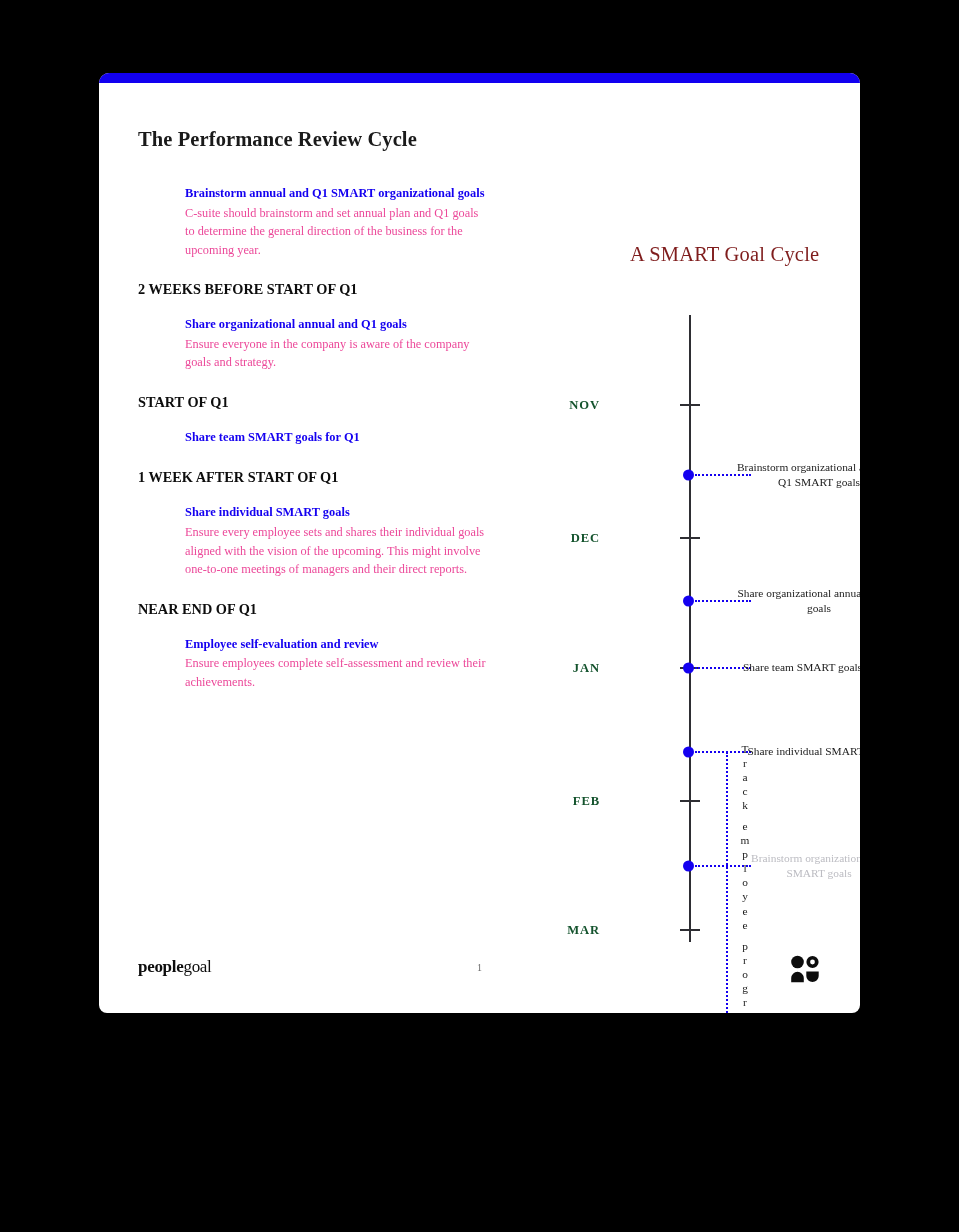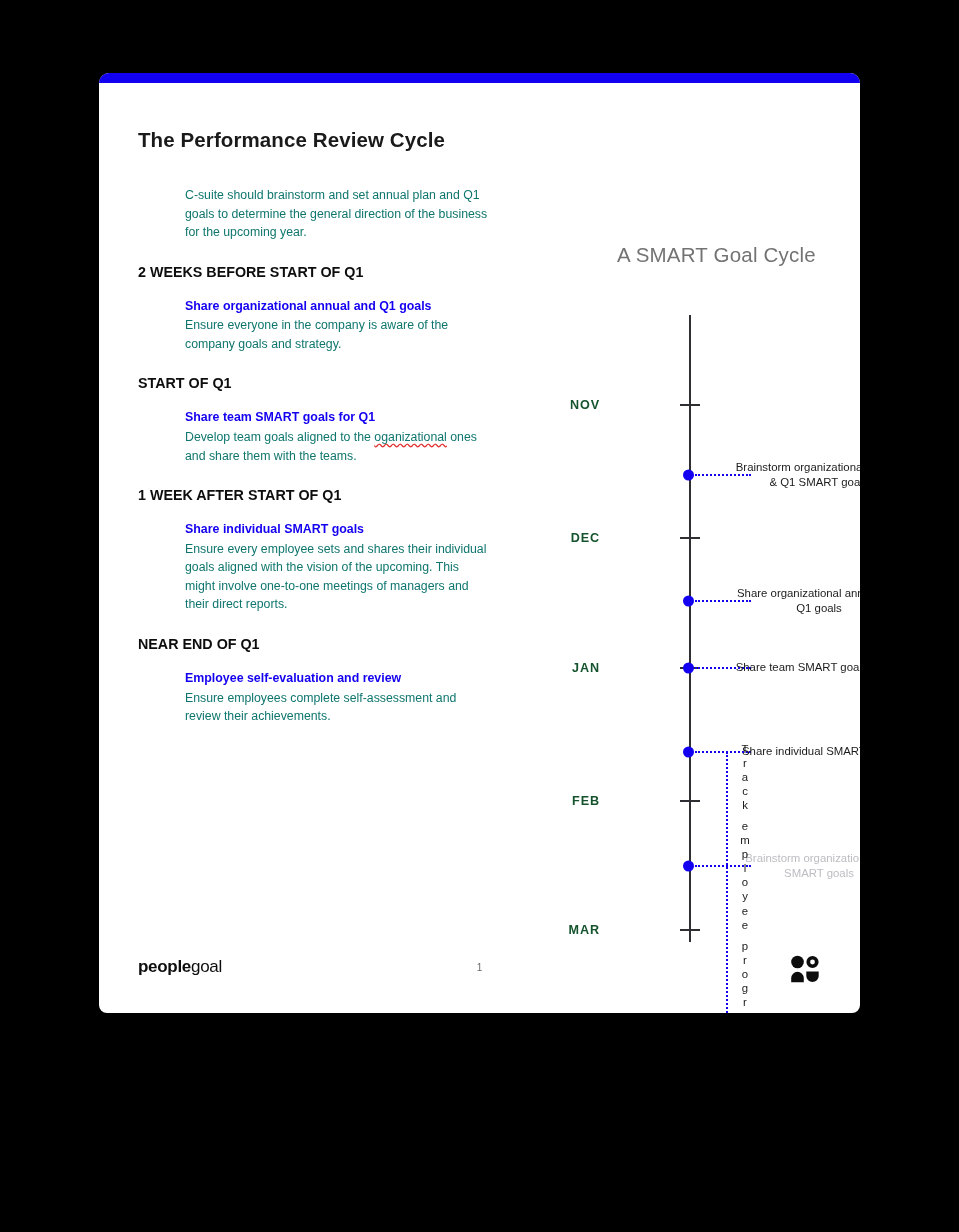--- a/index.html
+++ b/index.html
@@ -19,20 +19,21 @@
   
   #page-sheet {
     position: absolute;
     left: 99px;
     top: 73px;
     width: 761px;
     height: 940px;
     background: #ffffff;
     border-radius: 10px 10px 8px 8px;
     overflow: hidden;
+    font-family: Liberation Serif, serif;
   }
   #top-accent-bar {
     position: absolute;
     left: 0;
     top: 0;
     width: 100%;
     height: 10px;
     background: #1200f0;
   }
 
@@ -66,44 +67,44 @@
   }
   .item-title {
     font-size: 12.4px;
     font-weight: bold;
     color: #1400f0;
     line-height: 17.5px;
     margin: 0 0 1px 0;
   }
   .item-desc {
     font-size: 12.3px;
-    color: #0f766e;
+    color: #ec4899;
     line-height: 18.6px;
     margin: 0;
   }
   .misspelled {
     text-decoration: underline wavy #e03030;
     text-decoration-skip-ink: none;
     text-underline-offset: 2px;
   }
 
   
   #timeline-figure {
     position: absolute;
     left: 430px;
     top: 170px;
     width: 300px;
     height: 760px;
   }
   #figure-title {
     position: absolute;
-    left: 88px;
+    left: 101px;
     top: 0px;
     font-size: 20.5px;
-    color: #737373;
+    color: #7f1d1d;
     letter-spacing: 0.2px;
     white-space: nowrap;
   }
   #timeline-axis {
     position: absolute;
     left: 160px;
     top: 72px;
     width: 2px;
     height: 627px;
     background: #2e2e33;
@@ -213,37 +214,37 @@
 <div id="page-sheet">
 
   <div id="top-accent-bar"></div>
 
   <div id="left-column">
 
     <h1 id="page-title">The Performance Review Cycle</h1>
 
     <div class="phase-block">
       <div class="phase-body">
+        <p class="item-title">Brainstorm annual and Q1 SMART organizational goals</p>
         <p class="item-desc">C-suite should brainstorm and set annual plan and Q1 goals  to determine the general direction of the business for the upcoming year.</p>
       </div>
     </div>
 
     <div class="phase-block">
       <h2 class="phase-heading">2 WEEKS BEFORE START OF Q1</h2>
       <div class="phase-body">
         <p class="item-title">Share organizational annual and Q1 goals</p>
         <p class="item-desc">Ensure everyone in the company is aware of the company goals and strategy.</p>
       </div>
     </div>
 
     <div class="phase-block">
       <h2 class="phase-heading">START OF Q1</h2>
       <div class="phase-body">
         <p class="item-title">Share team SMART goals for Q1</p>
-        <p class="item-desc"><span>Develop team goals aligned to the </span><span class="misspelled">oganizational</span><span> ones and share them with the teams.</span></p>
       </div>
     </div>
 
     <div class="phase-block">
       <h2 class="phase-heading">1 WEEK AFTER START OF Q1</h2>
       <div class="phase-body">
         <p class="item-title">Share individual SMART goals</p>
         <p class="item-desc">Ensure every employee sets and shares their individual goals aligned with the vision of the upcoming. This might involve one-to-one meetings of managers and their direct reports.</p>
       </div>
     </div>

